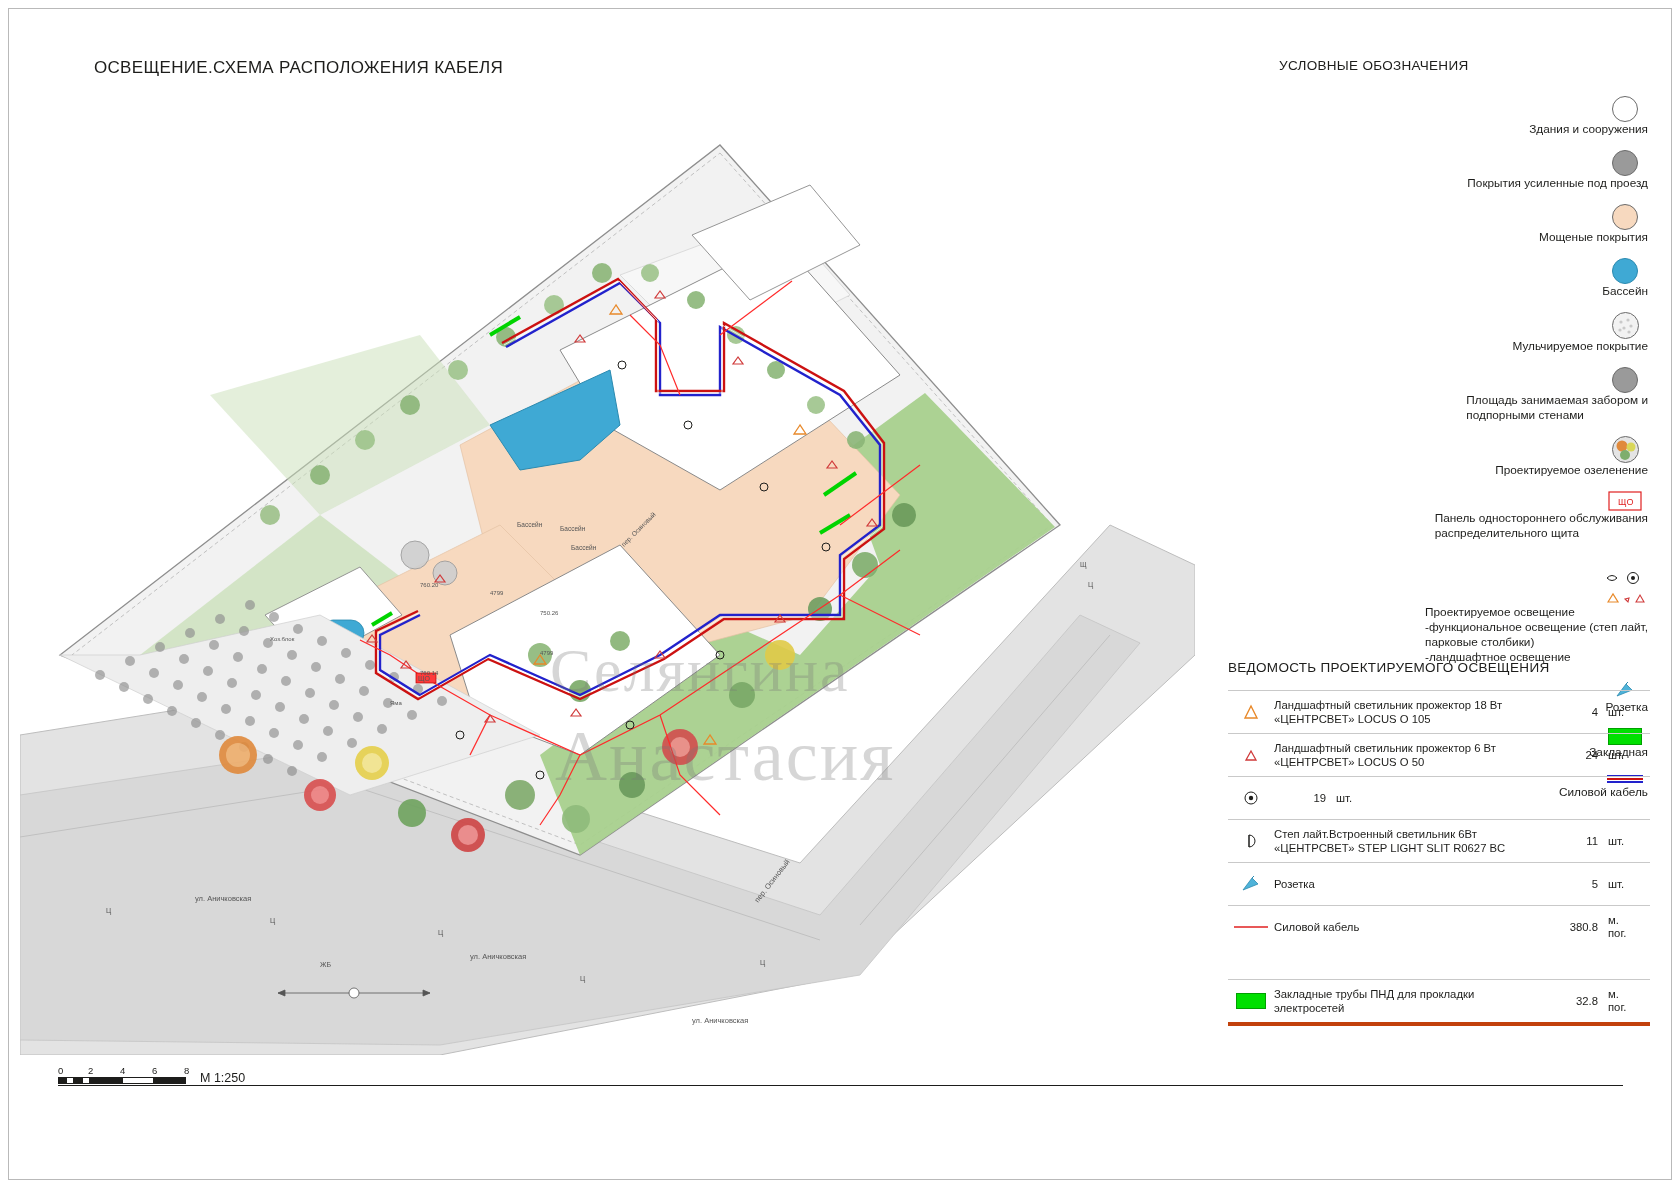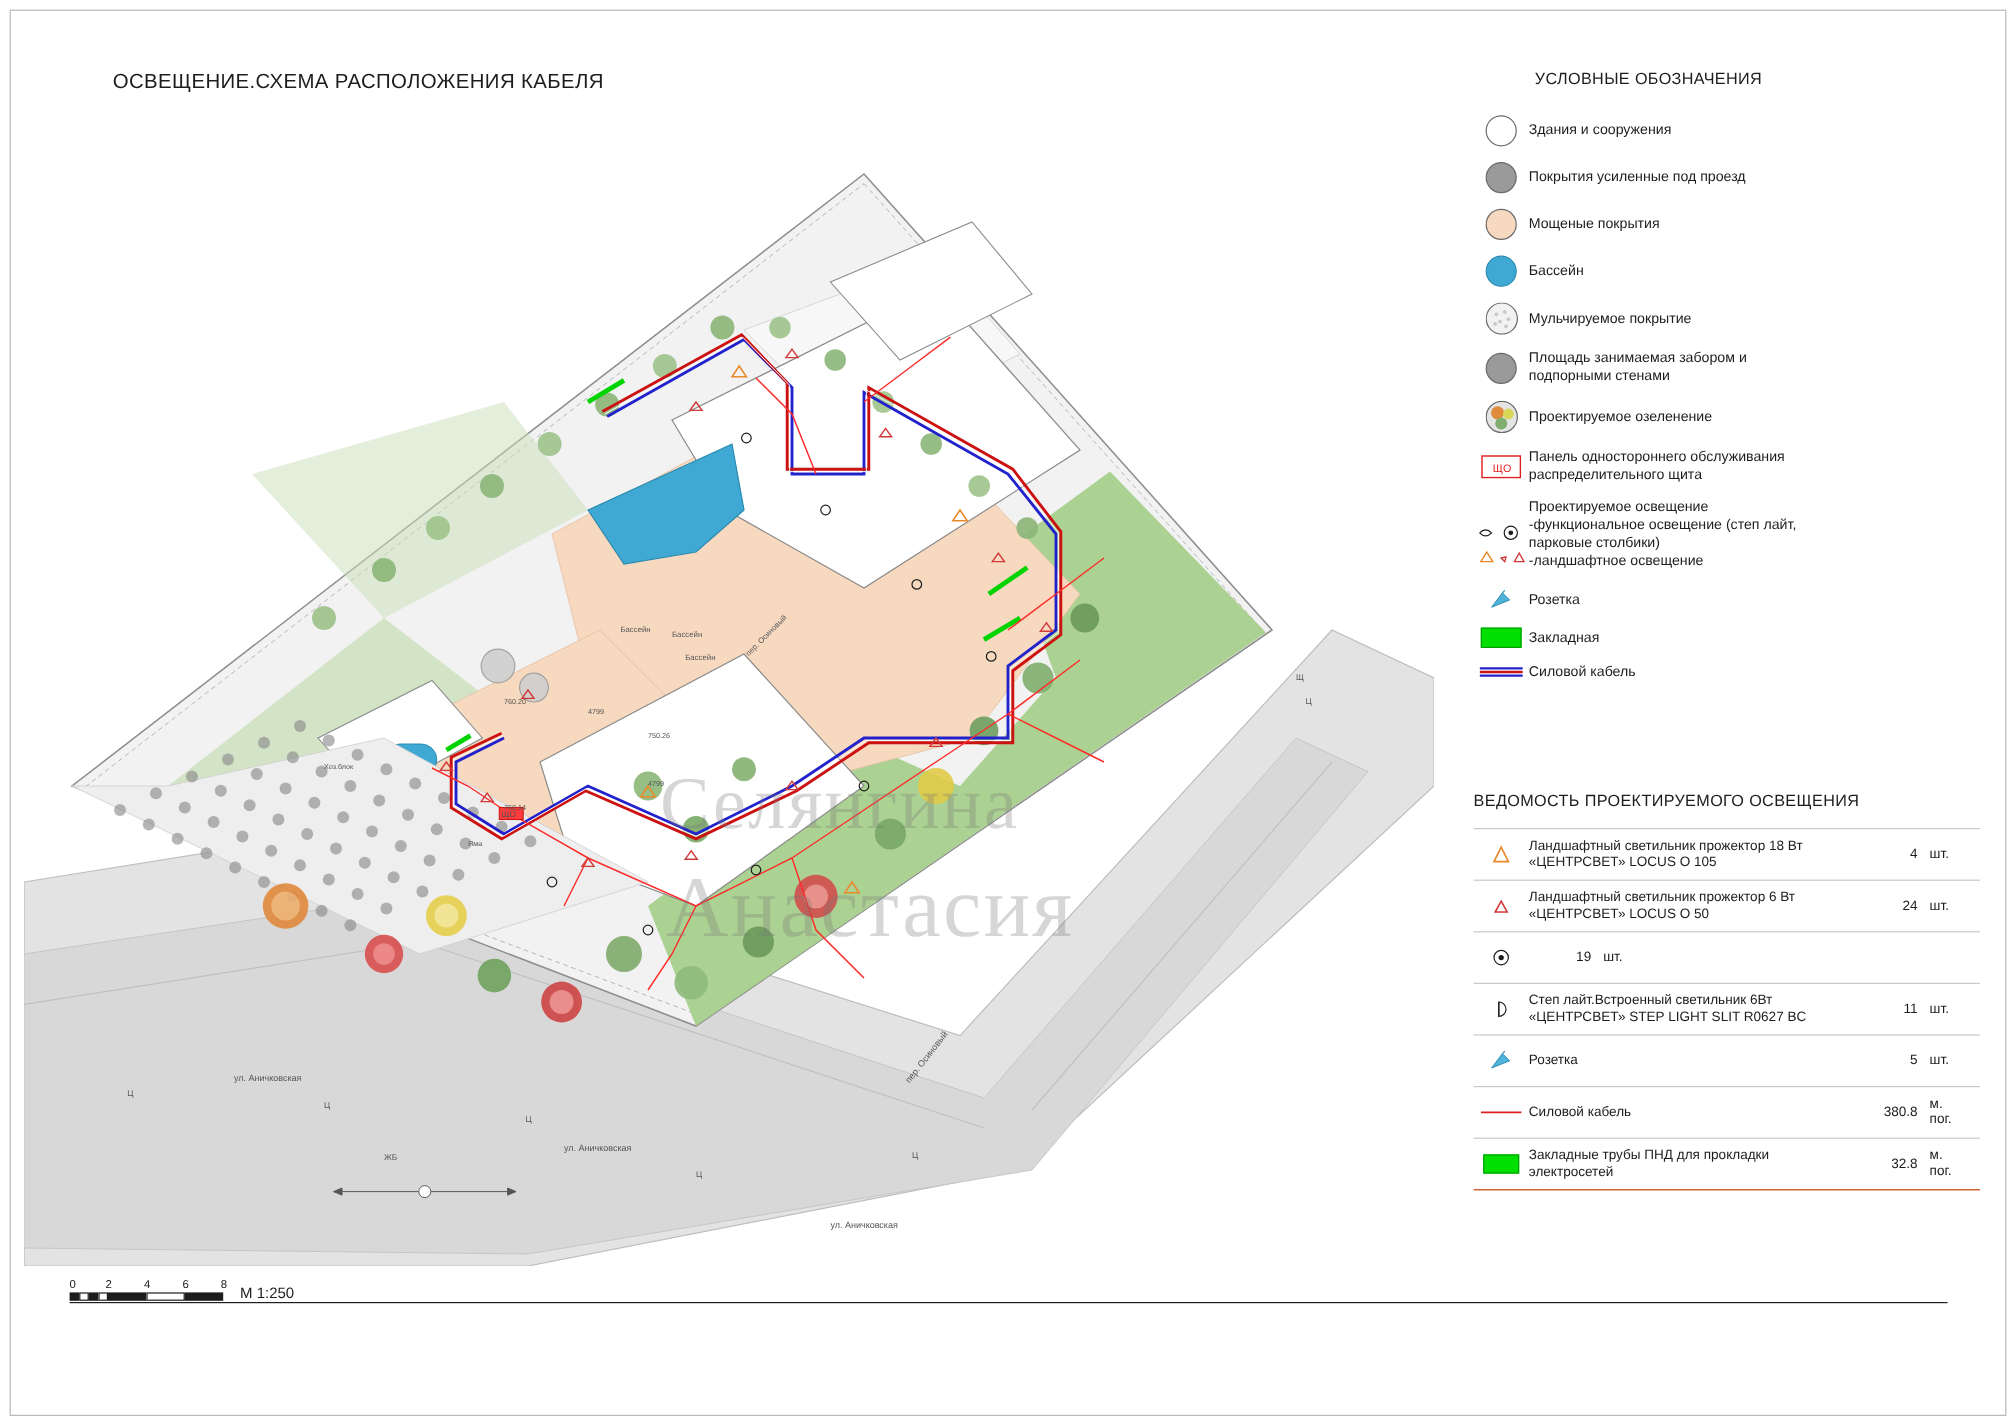--- a/index.html
+++ b/index.html
@@ -25,29 +25,29 @@
 
   
   .map{position:absolute;left:20px;top:95px;width:1175px;height:960px;overflow:hidden;}
   .watermark{position:absolute;left:560px;top:345px;width:560px;height:420px;pointer-events:none;}
   .wm-logo{font-family:"Liberation Serif",serif;font-size:185px;color:rgba(120,120,120,.28);font-weight:700;letter-spacing:-12px;position:absolute;left:60px;top:-10px;}
   .wm-name1{font-family:Liberation Serif, serif;font-size:62px;color:rgba(120,120,120,.30);position:absolute;left:-30px;top:195px;letter-spacing:2px;}
   .wm-name2{font-family:"Liberation Serif",serif;font-size:72px;color:rgba(120,120,120,.30);position:absolute;left:-25px;top:275px;letter-spacing:2px;}
 
   
   .legend{position:absolute;left:1228px;top:95px;width:420px;}
-  .legend-row{display:flex;align-items:center;margin-bottom:12px;}
+  .legend-row{display:flex;align-items:flex-end;margin-bottom:12px;flex-direction:column;}
   .legend-ico{width:46px;min-width:46px;display:flex;align-items:center;justify-content:center;padding-top:1px;}
   .legend-lbl{font-size:11.8px;line-height:15px;}
   .circ{width:26px;height:26px;border-radius:50%;border:1px solid #6b6b6b;box-sizing:border-box;}
 
   
   .sched{position:absolute;left:1228px;top:690px;width:422px;font-size:11.3px;}
   .srow{display:flex;align-items:center;border-top:1px solid #c9c9c9;min-height:42px;}
-  .srow:last-child{border-bottom:1px solid #c2410c;}
+  .srow:last-child{border-bottom:4px solid #c2410c;margin-top:31px;}
   .s-ico{width:46px;min-width:46px;display:flex;align-items:center;justify-content:center;}
   .s-name{flex:1;line-height:14.5px;padding:5px 6px 5px 0;}
   .s-qty{width:52px;text-align:right;padding-right:10px;}
   .s-unit{width:42px;text-align:left;line-height:13px;}
 
   
   .scalebar{position:absolute;left:58px;top:1065px;}
   .sb-ticks{position:relative;width:130px;height:10px;}
   .sb-nums{position:relative;width:140px;height:12px;font-size:9.5px;}
   .sb-nums span{position:absolute;top:0;}

